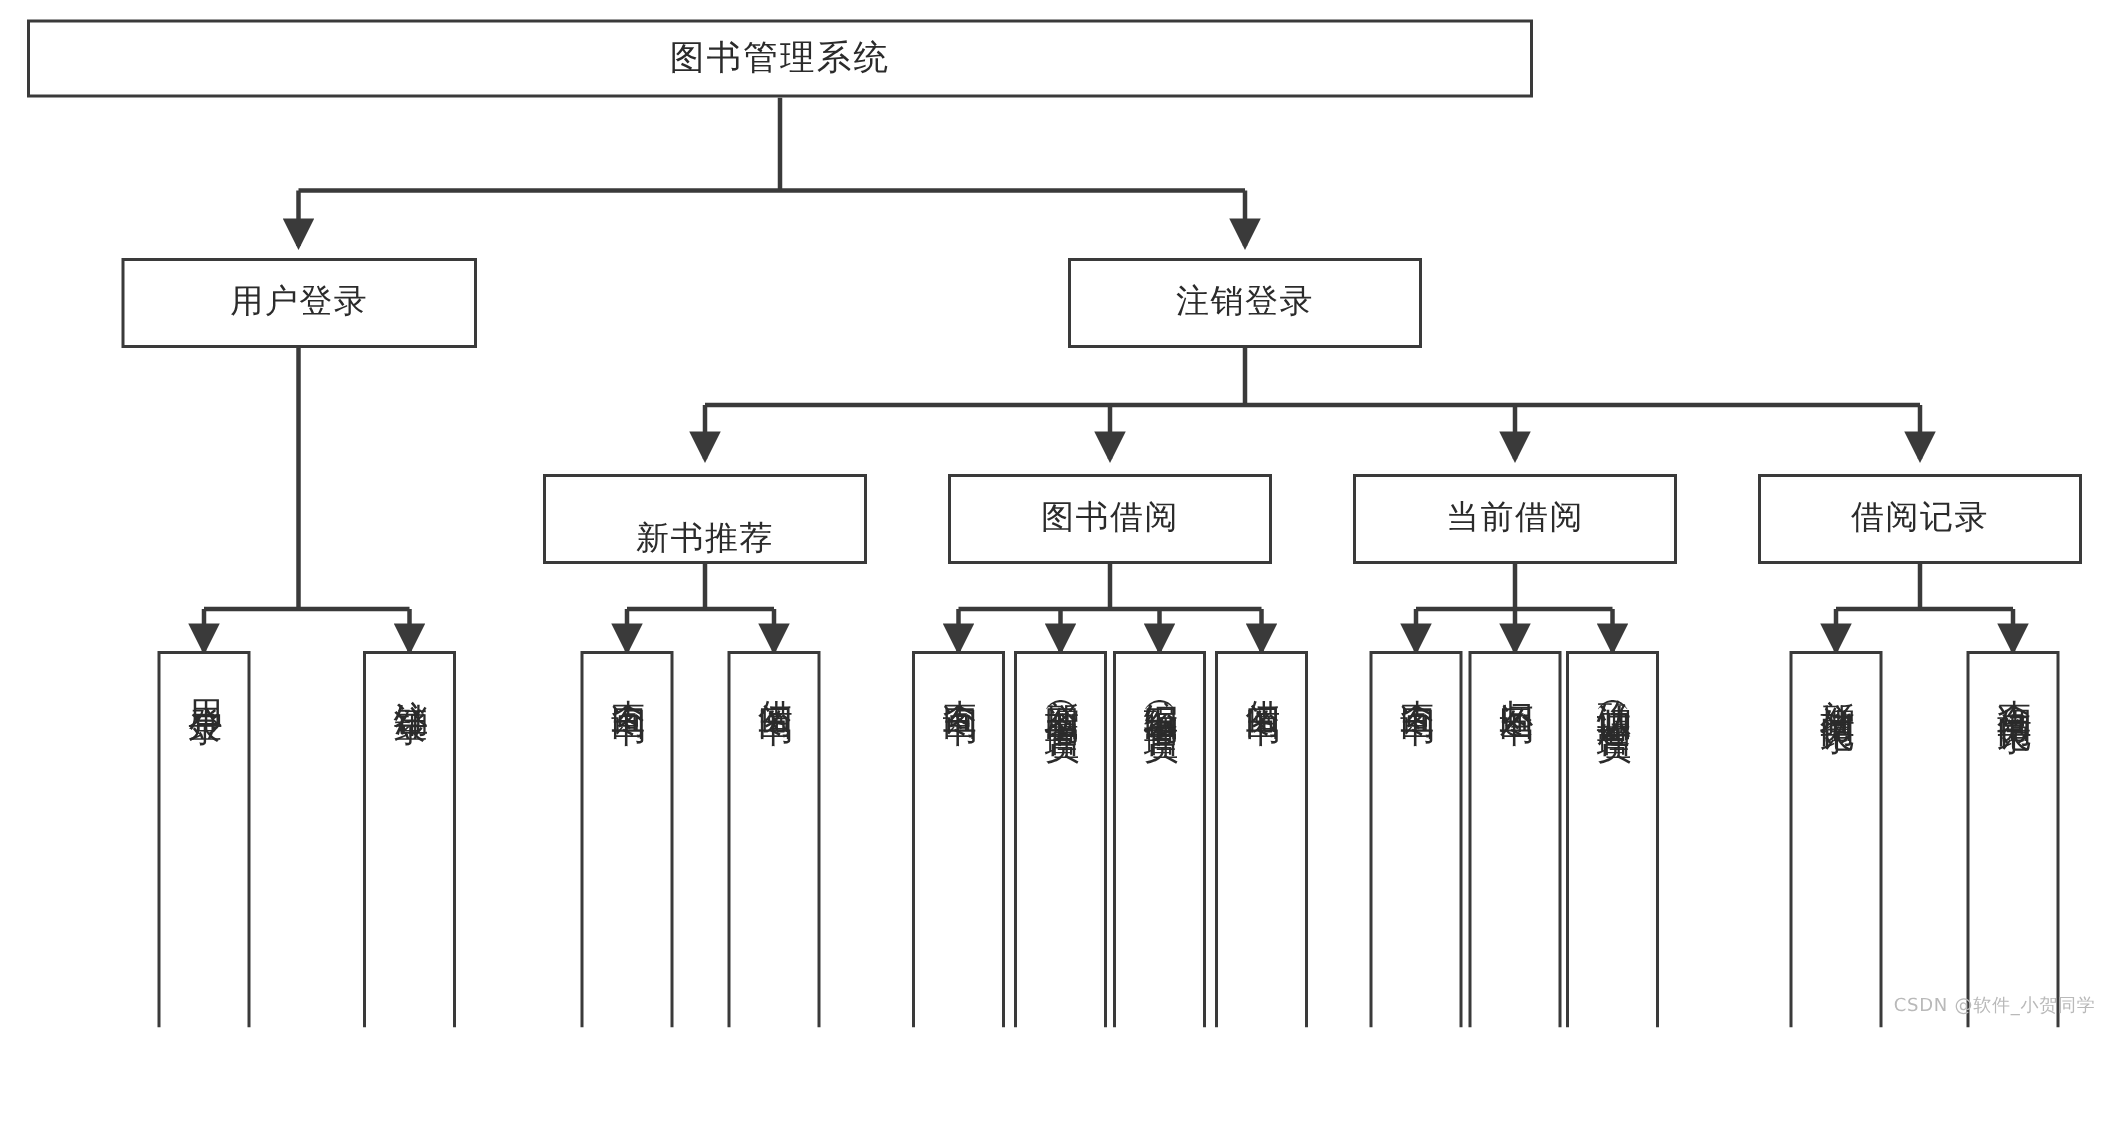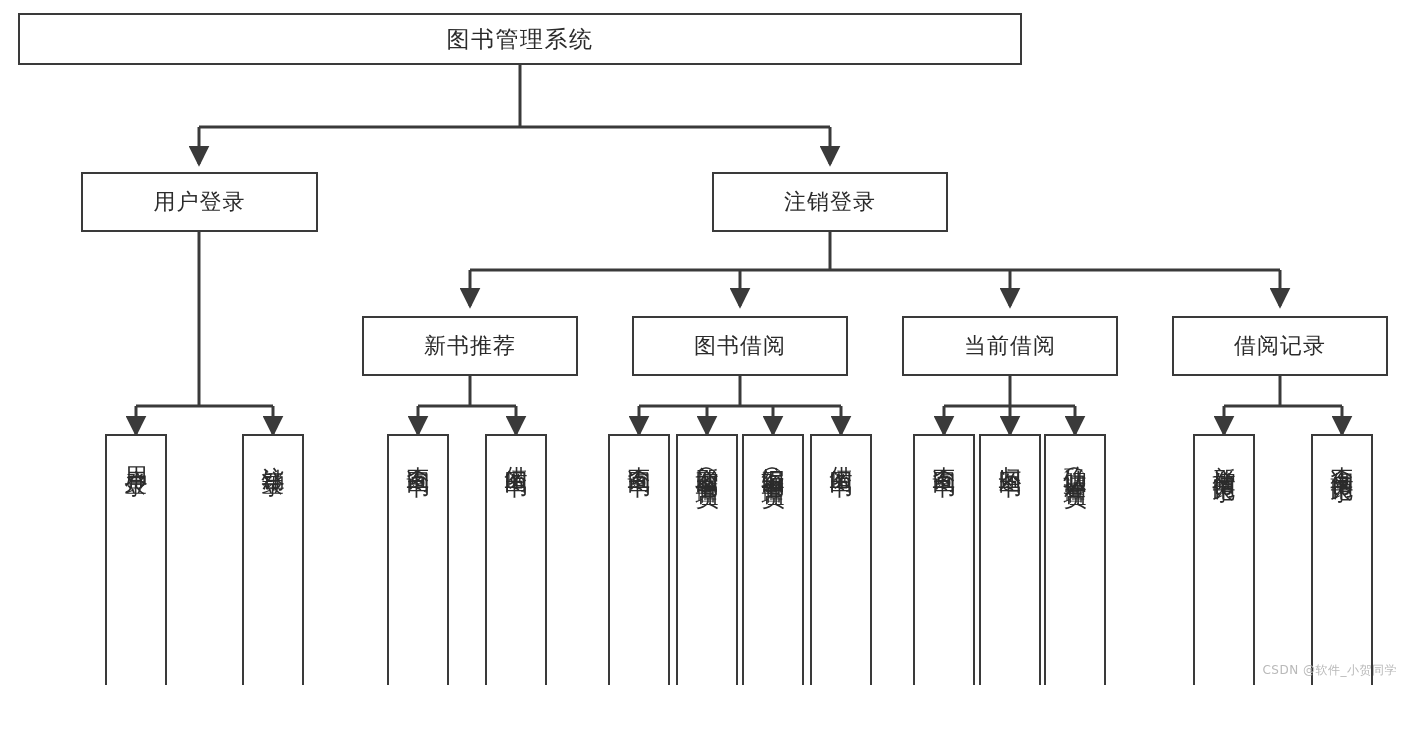--- a/index.html
+++ b/index.html
@@ -148,21 +148,21 @@
     <span class="label">图书管理系统</span>
   </div>
 
   <div class="node horiz" style="left:81px; top:172px; width:237px; height:60px;">
     <span class="label">用户登录</span>
   </div>
   <div class="node horiz" style="left:712px; top:172px; width:236px; height:60px;">
     <span class="label">注销登录</span>
   </div>
 
-  <div class="node horiz" style="left:362px; top:316px; width:216px; height:60px;">
+  <div class="node horiz" style="left:362px; top:316px; width:216px; height:60px;align-items:flex-end;">
     <span class="label">新书推荐</span>
   </div>
   <div class="node horiz" style="left:632px; top:316px; width:216px; height:60px;align-items:center;">
     <span class="label">图书借阅</span>
   </div>
   <div class="node horiz" style="left:902px; top:316px; width:216px; height:60px;">
     <span class="label">当前借阅</span>
   </div>
   <div class="node horiz" style="left:1172px; top:316px; width:216px; height:60px;">
     <span class="label">借阅记录</span>

